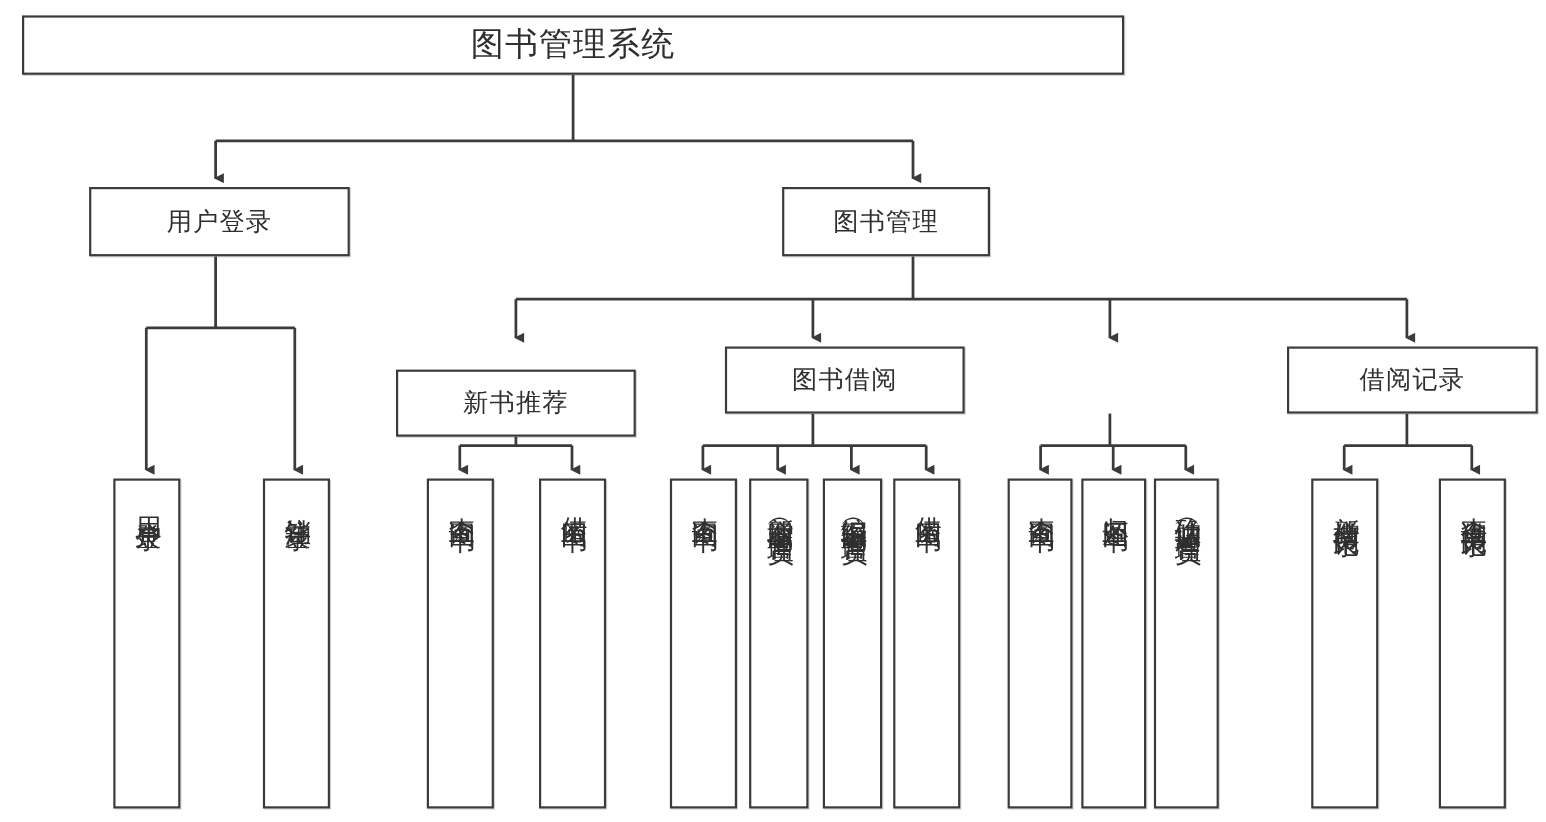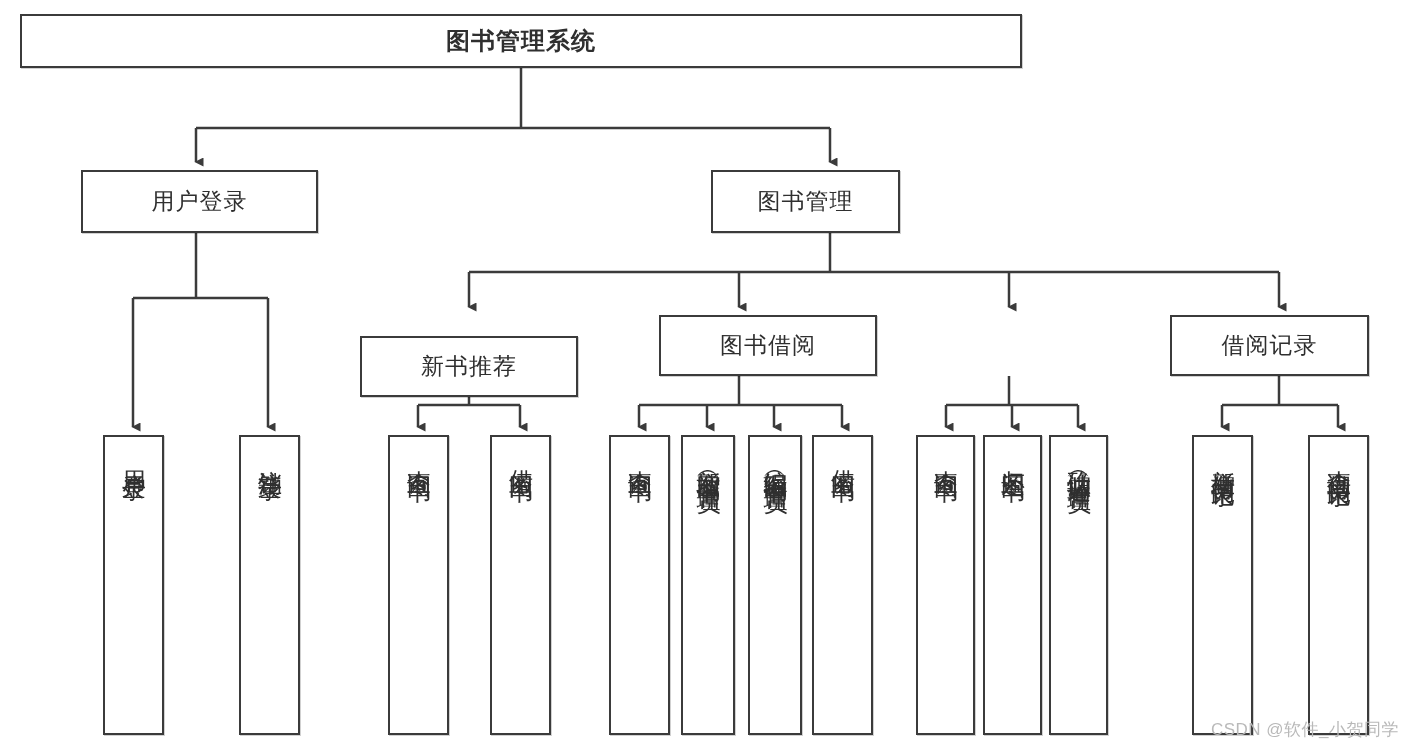--- a/index.html
+++ b/index.html
@@ -36,21 +36,21 @@
     color: #2b2b2b;
     box-shadow: 1px 1px 0 rgba(0,0,0,0.18);
   }
   .node .label {
     font-size: 23px;
     line-height: 1.12;
     letter-spacing: 1px;
     white-space: pre;
     color: #2f2f2f;
   }
-  .node.root .label { font-size: 24px; font-weight: bold; }
+  .node.root .label { font-size: 30px; }
   .node.vertical {
     align-items: flex-start;
     justify-content: center;
     padding-top: 14px;
   }
   .node.vertical .label {
     writing-mode: vertical-rl;
     text-orientation: upright;
     letter-spacing: 3px;
     font-size: 24px;
@@ -133,21 +133,21 @@
   <div class="node" style="left:711px; top:170px; width:189px; height:63px;">
     <span class="label">图书管理</span>
   </div>
 
   <div class="node" style="left:360px; top:315px; width:218px; height:61px;margin-top:21px;">
     <span class="label">新书推荐</span>
   </div>
   <div class="node" style="left:659px; top:315px; width:218px; height:61px;">
     <span class="label">图书借阅</span>
   </div>
-  <div class="node" style="left:1170px; top:315px; width:199px; height:61px;">
+  <div class="node" style="left:1170px; top:315px; width:228px; height:61px;">
     <span class="label">借阅记录</span>
   </div>
 
   <div class="node vertical" style="left:103px; top:435px; width:61px; height:300px;">
     <span class="label">用户登录</span>
   </div>
   <div class="node vertical" style="left:239px; top:435px; width:61px; height:300px;">
     <span class="label">注销登录</span>
   </div>
 
@@ -181,15 +181,14 @@
     <span class="label">确认归还（管理员）</span>
   </div>
 
   <div class="node vertical" style="left:1192px; top:435px; width:61px; height:300px;">
     <span class="label">新增借阅记录</span>
   </div>
   <div class="node vertical" style="left:1308px; top:435px; width:61px; height:300px;">
     <span class="label">查询借阅记录</span>
   </div>
 
-  <div id="watermark">CSDN @软件_小贺同学</div>
 
 </div>
 
 </body></html>

